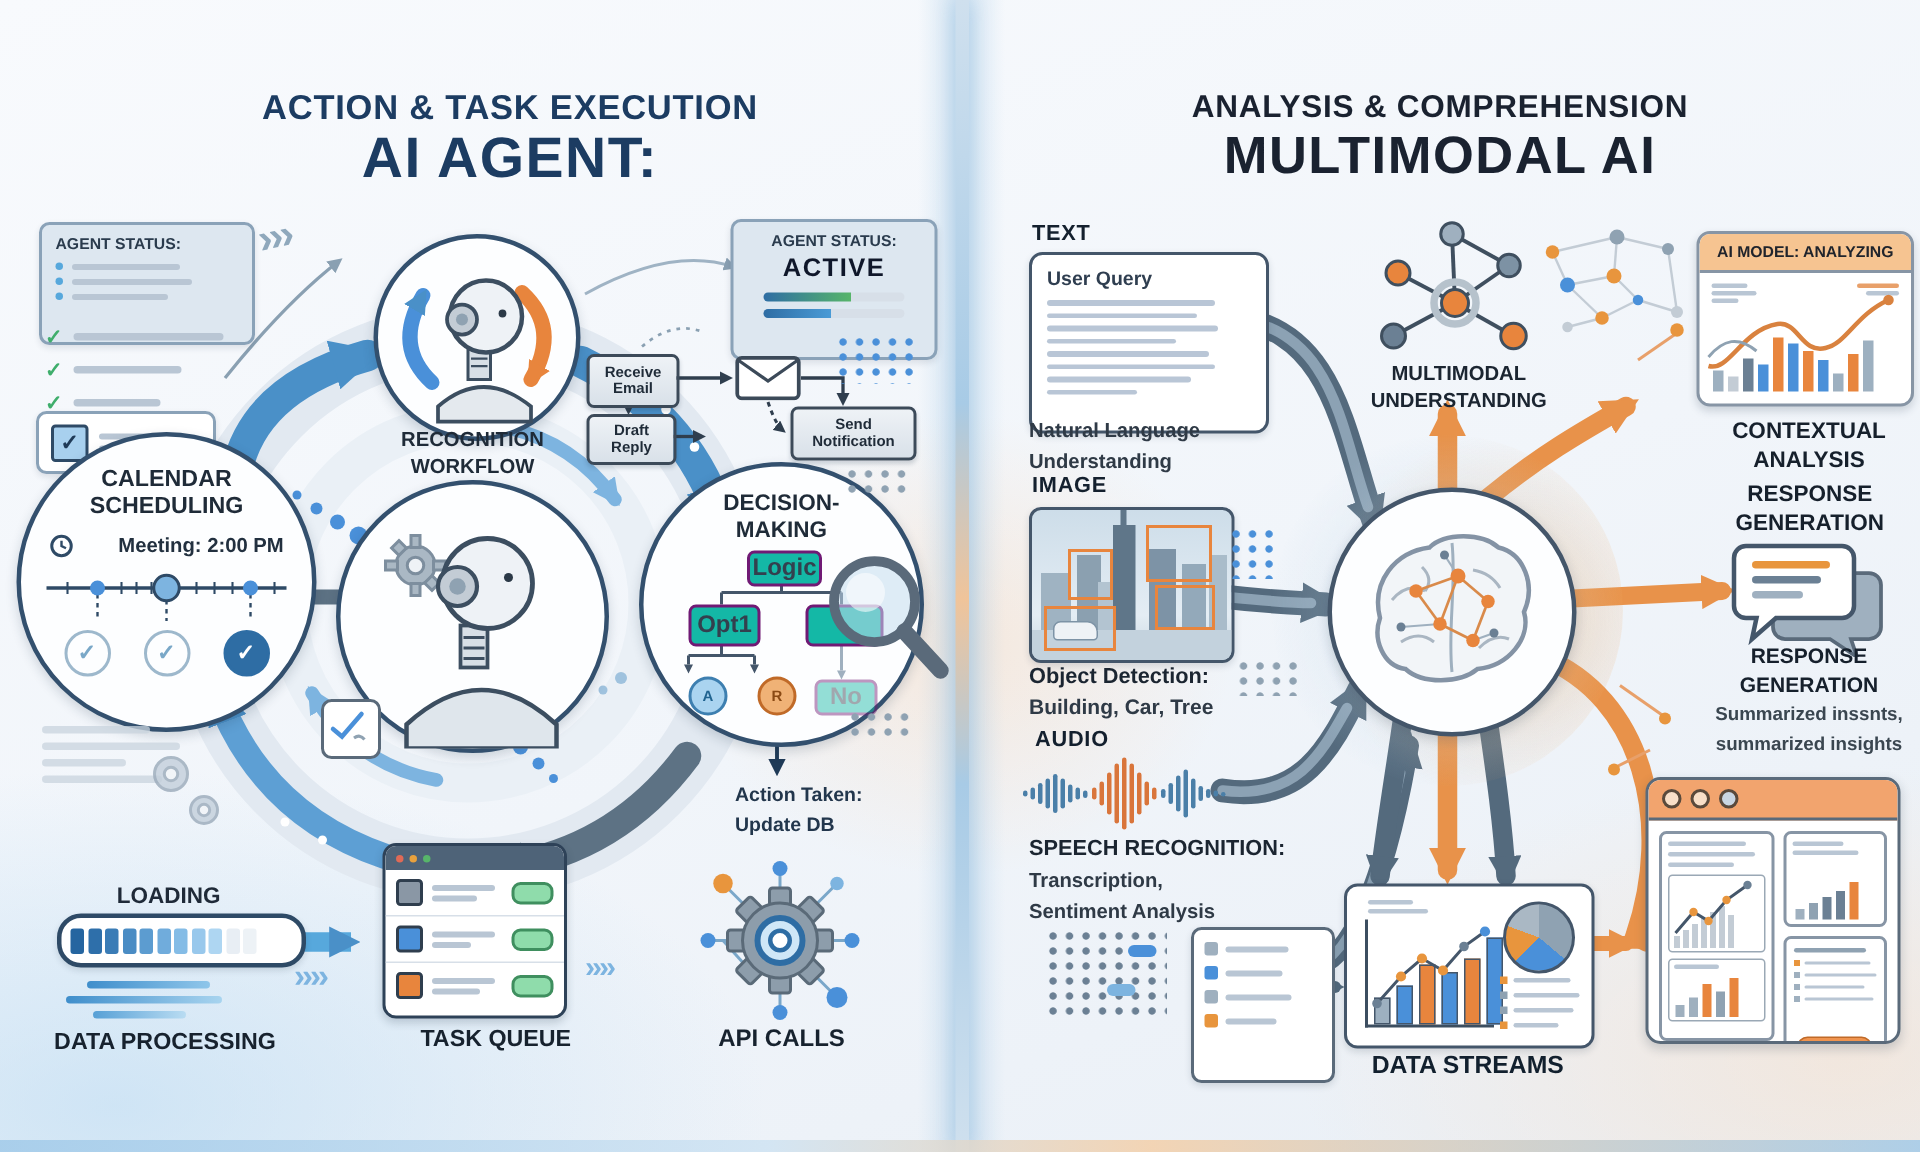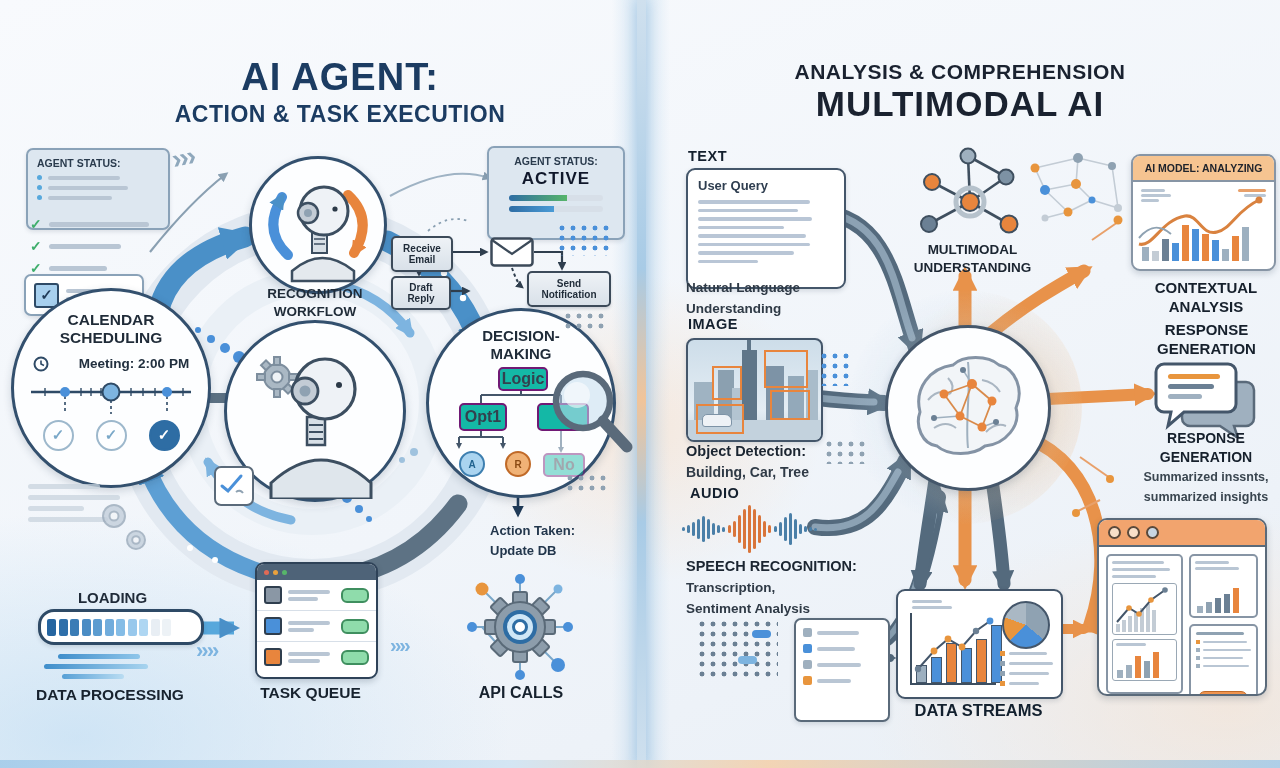--- a/index.html
+++ b/index.html
@@ -96,22 +96,22 @@
         <circle cx="239" cy="357" r="6" fill="#4a90d9"></circle>
       <circle cx="334" cy="487" r="6" fill="#4a90d9"></circle>
         <circle cx="347" cy="498" r="5" fill="#4a90d9"></circle>
         <circle cx="359" cy="509" r="4" fill="#4a90d9"></circle>
         <circle cx="369" cy="519" r="3" fill="#4a90d9"></circle>
       <circle cx="402" cy="460" r="3" fill="#9fc2de"></circle>
         <circle cx="414" cy="452" r="4" fill="#9fc2de"></circle>
     </svg>
 
     <div class="abs ctr" style="left:130px;top:56px;width:420px;color:#1c3c62;">
+      <div class="t" style="font-size:23px;letter-spacing:.5px;color:#1c3c62;margin-top:2px;">ACTION &amp; TASK EXECUTION</div>
       <div class="t" style="font-size:38px;letter-spacing:1px;color:#1c3c62;">AI AGENT:</div>
-      <div class="t" style="font-size:23px;letter-spacing:.5px;color:#1c3c62;margin-top:2px;">ACTION &amp; TASK EXECUTION</div>
     </div>
 
     <div class="abs softcard" style="left:26px;top:148px;width:122px;height:64px;padding:7px 9px;">
       <div class="t" style="font-size:10.5px;color:#2a3b4d;">AGENT STATUS:</div>
       <div style="display:flex;align-items:center;gap:6px;margin-top:6px;">
           <span style="width:5px;height:5px;border-radius:50%;background:#57a8dc;"></span>
           <span class="bar" style="width:72px;"></span>
         </div>
       <div style="display:flex;align-items:center;gap:6px;margin-top:5px;">
           <span style="width:5px;height:5px;border-radius:50%;background:#57a8dc;"></span>
@@ -374,21 +374,21 @@
       </div>
       <div style="display:flex;align-items:center;gap:6px;padding:6px 7px;">
         <span style="width:14px;height:14px;border-radius:3px;background:#e8853d;border:2px solid #2f3e4e;"></span>
         <span>
             <span class="bar" style="display:block;width:42px;"></span>
             <span class="bar" style="display:block;width:32px;margin-top:3px;"></span>
           </span>
         <span class="pill" style="margin-left:auto;width:24px;height:11px;background:#8fdcab;border:2px solid #3f8f5f;"></span>
       </div>
     </div>
-    <div class="abs ctr t" style="left:248px;top:684px;width:125px;font-size:15.5px;color:#17222e;">TASK QUEUE</div>
+    <div class="abs ctr t" style="left:268px;top:684px;width:125px;font-size:15.5px;color:#17222e;">TASK QUEUE</div>
     <div class="abs chev" style="left:390px;top:634px;font-size:20px;color:#7db4e0;">››››</div>
 
     <svg class="abs" width="110" height="110" viewBox="-55 -55 110 110" style="left:465px;top:572px;">
       <g stroke="#7aa7c9" stroke-width="2">
         <line x1="0" y1="-26" x2="0" y2="-48"></line>
           <line x1="0" y1="26" x2="0" y2="48"></line>
           <line x1="-26" y1="0" x2="-48" y2="0"></line>
           <line x1="26" y1="0" x2="48" y2="0"></line>
         <line x1="-20" y1="-20" x2="-38" y2="-38"></line>
           <line x1="20" y1="20" x2="38" y2="38"></line>

